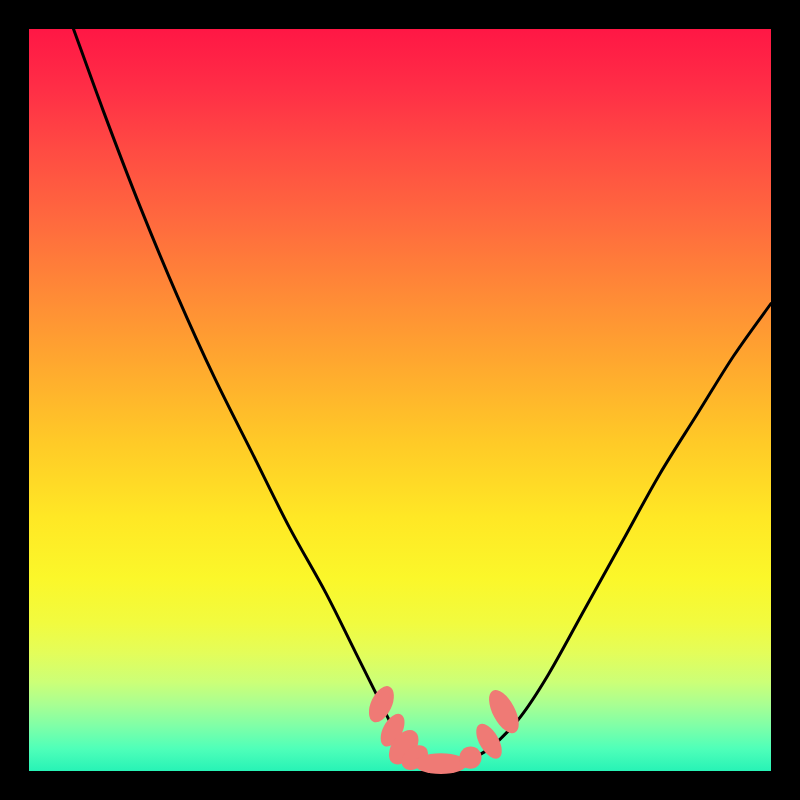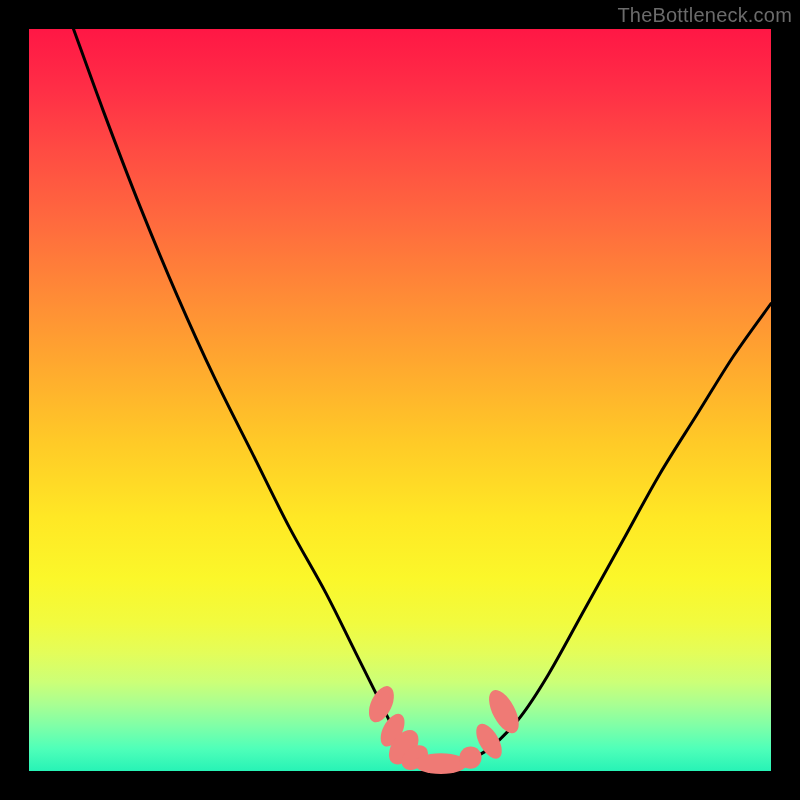--- a/index.html
+++ b/index.html
@@ -76,14 +76,13 @@
           <ellipse cx="374.7" cy="718.3" rx="11.9" ry="19.3" fill="#ef7a75" stroke="#ef7a75" stroke-width="0" transform="rotate(35 374.7 718.3)"></ellipse>
           <ellipse cx="385.8" cy="728.6" rx="10.4" ry="14.8" fill="#ef7a75" stroke="#ef7a75" stroke-width="0" transform="rotate(50 385.8 728.6)"></ellipse>
           <ellipse cx="411.8" cy="734.6" rx="26.7" ry="10.4" fill="#ef7a75" stroke="#ef7a75" stroke-width="0"></ellipse>
           <ellipse cx="441.5" cy="728.6" rx="11.1" ry="11.1" fill="#ef7a75" stroke="#ef7a75" stroke-width="0"></ellipse>
           <ellipse cx="460.0" cy="712.3" rx="9.6" ry="19.3" fill="#ef7a75" stroke="#ef7a75" stroke-width="0" transform="rotate(-30 460.0 712.3)"></ellipse>
           <ellipse cx="474.9" cy="682.6" rx="11.1" ry="23.7" fill="#ef7a75" stroke="#ef7a75" stroke-width="0" transform="rotate(-28 474.9 682.6)"></ellipse>
         </g>
     </svg>
   </div>
 
-  <div class="watermark">TheBottleneck.com</div>
 </div>
 
 </body></html>

